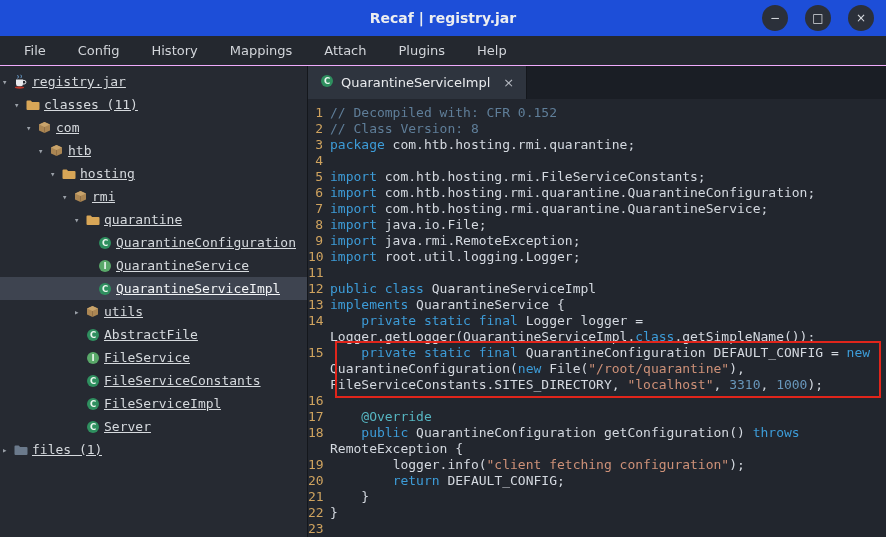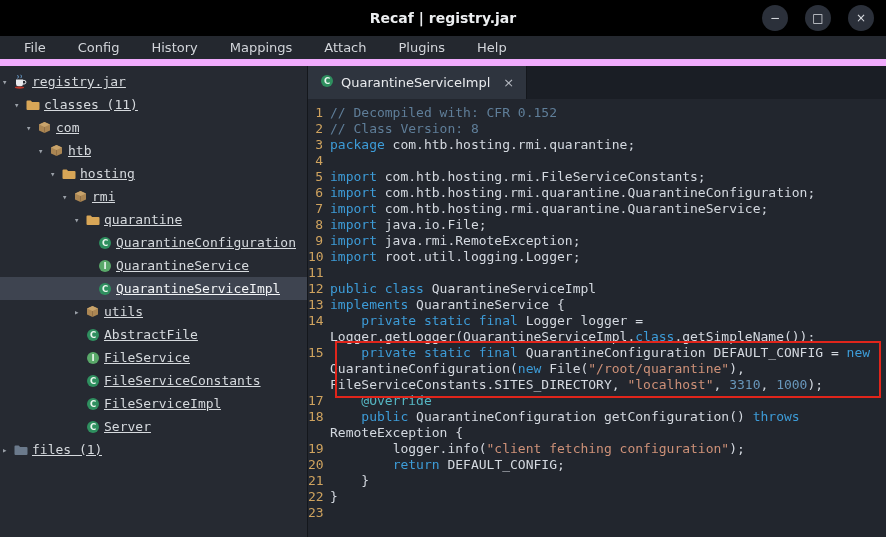--- a/index.html
+++ b/index.html
@@ -2,31 +2,31 @@
 <html style="--highlight-box: #e1251b; --keyword: #3d9cd8; --comment: #5f7e99; --string: #ce9178; --number: #6897bb; --annotation: #56b6c2; --line-number: #cfa35f; --selection-bg: #3e4450; --class-icon: #2f8f5f; --interface-icon: #59a869; --folder-icon: #d8a657; --package-icon: #ab8653; --files-folder-icon: #6b7a8c;"><head>
 <meta charset="utf-8">
 <style>
   * { margin:0; padding:0; box-sizing:border-box; }
   html,body { width:886px; height:537px; overflow:hidden; background:#22262e;
               font-family:"DejaVu Sans", sans-serif; }
 
   .window { width:886px; height:537px; display:flex; flex-direction:column; }
 
   
-  .titlebar { height:36px; background:#000000; position:relative; flex:none;
+  .titlebar { height:36px; background:#1d4ed8; position:relative; flex:none;
               display:flex; align-items:center; }
   .title { position:absolute; left:0; right:0; text-align:center; color:#eceef0;
            font-size:14px; font-weight:600; }
   .win-controls { position:absolute; right:12px; top:5px; display:flex; gap:17px; }
   .win-btn { width:26px; height:26px; border-radius:50%; background:#2b303a;
              color:#d8dbe0; display:flex; align-items:center; justify-content:center;
              font-size:12px; cursor:default; }
 
   
-  .menubar { height:30px; background:#24282f; border-bottom:7px solid #f0abfc;
+  .menubar { height:30px; background:#24282f; border-bottom:1px solid #f0abfc;
              display:flex; align-items:stretch; padding-left:8px; flex:none; }
   .menu-item { color:#d2d5da; font-size:13px; padding:0 16px; display:flex;
                align-items:center; }
 
   
   .main { flex:1; display:flex; min-height:0; }
   .sidebar { width:308px; flex:none; background:#262a32; border-right:1px solid #14171c;
              overflow:hidden; padding-top:4px; }
   .tree-row { height:23px; display:flex; align-items:center;
               font-family:"DejaVu Sans Mono", monospace; font-size:13px; color:#d6dade;
@@ -336,20 +336,24 @@
             </div>
             <div class="code-line">
               <div class="ln">14</div>
               <div class="code"><span class="pl">    </span><span class="kw">private static final</span><span class="pl"> Logger logger = Logger.getLogger(QuarantineServiceImpl.</span><span class="kw">class</span><span class="pl">.getSimpleName());</span></div>
             </div>
             <div class="code-line">
               <div class="ln">15</div>
               <div class="code"><span class="pl">    </span><span class="kw">private static final</span><span class="pl"> QuarantineConfiguration DEFAULT_CONFIG = </span><span class="kw">new</span><span class="pl"> QuarantineConfiguration(</span><span class="kw">new</span><span class="pl"> File(</span><span class="st">"/root/quarantine"</span><span class="pl">), FileServiceConstants.SITES_DIRECTORY, </span><span class="st">"localhost"</span><span class="pl">, </span><span class="nm">3310</span><span class="pl">, </span><span class="nm">1000</span><span class="pl">);</span></div>
             </div>
             <div class="code-line">
+              <div class="ln">16</div>
+              <div class="code"></div>
+            </div>
+            <div class="code-line">
               <div class="ln">17</div>
               <div class="code"><span class="pl">    </span><span class="an">@Override</span></div>
             </div>
             <div class="code-line">
               <div class="ln">18</div>
               <div class="code"><span class="pl">    </span><span class="kw">public</span><span class="pl"> QuarantineConfiguration getConfiguration() </span><span class="kw">throws</span><span class="pl"> RemoteException {</span></div>
             </div>
             <div class="code-line">
               <div class="ln">19</div>
               <div class="code"><span class="pl">        logger.info(</span><span class="st">"client fetching configuration"</span><span class="pl">);</span></div>

